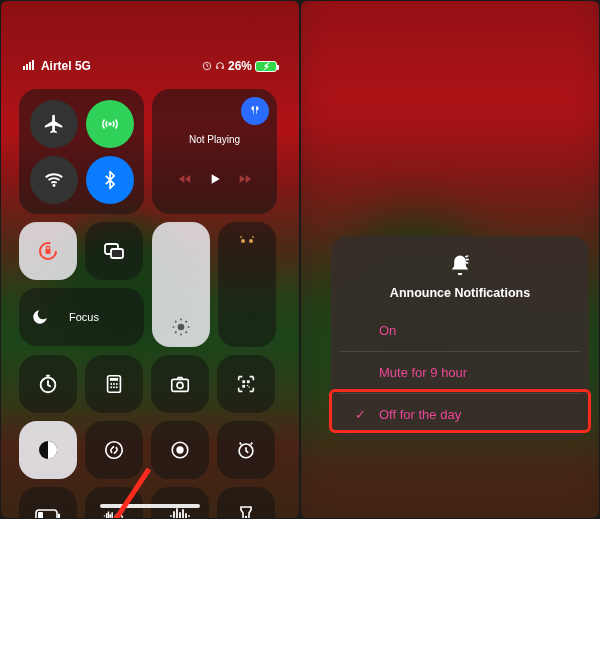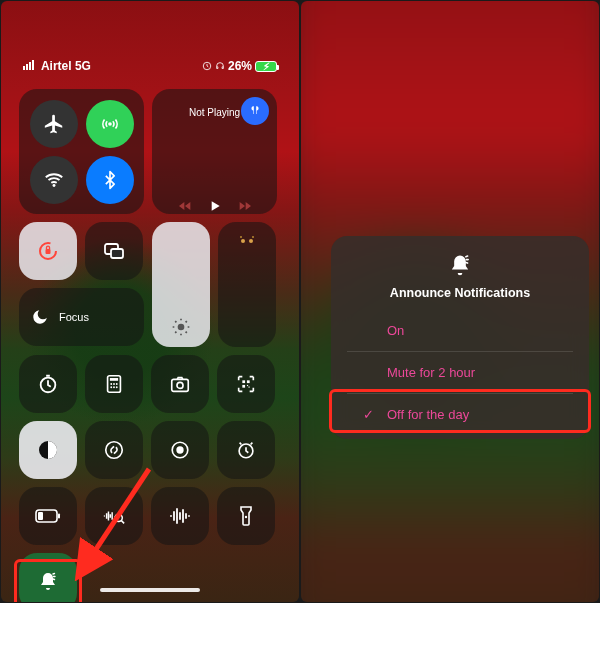--- a/index.html
+++ b/index.html
@@ -1,17 +1,17 @@
 <!DOCTYPE html>
 <html><head>
 <meta charset="utf-8">
 <style>
   * { margin:0; padding:0; box-sizing:border-box; }
   html,body { width:600px; height:647px; overflow:hidden; font-family:-apple-system,Helvetica,Arial,sans-serif; }
-  .stage { position:relative; width:600px; height:603px; background:#1a1a1a; display:flex; }
+  .stage { position:relative; width:600px; height:519px; background:#1a1a1a; display:flex; }
   .phone { flex:1; position:relative; overflow:hidden; border-radius:6px; margin:1px; }
   .bg {
     position:absolute; inset:0;
     background:
       radial-gradient(circle at 40% 55%, rgba(22,60,20,.9) 0 12%, transparent 25%),
       linear-gradient(to bottom,
         #8b0f12 0%, #a11216 15%, #b01216 25%,
         #851615 35%, #4c2a17 48%, #244018 58%,
         #1d4519 66%, #2e3b18 76%, #4a2315 86%,
         #3a2513 100%);
@@ -23,35 +23,35 @@
   .bars i { width:2px; background:#fff; display:inline-block;}
   .bars i:nth-child(1){height:4px}.bars i:nth-child(2){height:6px}.bars i:nth-child(3){height:8px}.bars i:nth-child(4){height:10px}
   .battery { width:22px; height:11px; border:1px solid #fff; border-radius:3px; position:relative; display:inline-block; background:linear-gradient(to right,#35d74a 0 98%, transparent 98%); }
   .battery::after{content:"";position:absolute;right:-3px;top:3px;width:2px;height:5px;background:#fff;border-radius:0 1px 1px 0;}
   .bolt { position:absolute; left:7px; top:-1px; font-size:10px; color:#fff;}
   .cc { position:absolute; top:88px; left:18px; right:18px; }
   .row { display:flex; gap:8px; margin-bottom:8px;}
   .tile { background:rgba(20,20,20,.55); border-radius:18px; display:flex; align-items:center; justify-content:center; position:relative;}
   .conn { width:125px; height:125px; flex-wrap:wrap; padding:10px; gap:8px; align-content:center; justify-content:center;}
   .conn .btn { width:48px; height:48px; border-radius:50%; display:flex; align-items:center; justify-content:center;}
-  .media { width:125px; height:125px; flex-direction:column; color:#fff; font-size:10px; gap:18px;justify-content:space-between;}
+  .media { width:125px; height:125px; flex-direction:column; color:#fff; font-size:10px; gap:18px;}
   .media .cover { position:absolute; top:8px; right:8px; width:28px; height:28px; border-radius:50%; background:#2a6cff; display:flex; align-items:center; justify-content:center;}
   .media .ctrls { display:flex; gap:14px; margin-top:8px;}
   .sm { width:58px; height:58px;}
-  .wide { width:125px; height:58px; color:#fff; font-size:11px; justify-content:flex-start; padding-left:12px; gap:10px;}
+  .wide { width:125px; height:58px; color:#fff; font-size:11px; justify-content:flex-start; padding-left:12px; gap:20px;}
   .tall { width:58px; height:125px; flex-direction:column; justify-content:flex-end; padding-bottom:10px;}
   .tall.light { background:rgba(235,235,240,.85);}
   .tall.light2 { background:rgba(20,20,20,.55);}
   .lock-tile{ width:58px; height:58px; background:rgba(235,235,240,.85);}
   .white{ background:rgba(235,235,240,.9);}
   .highlight-red { position:absolute; border:3px solid #ff2b1f; border-radius:6px; pointer-events:none;}
   .arrow { position:absolute; pointer-events:none;}
   .home-ind { position:absolute; bottom:10px; left:50%; transform:translateX(-50%); width:100px; height:4px; border-radius:3px; background:#fff; opacity:.9;}
   
-  .popup { position:absolute; top:235px; left:30px; right:10px; background:rgba(55,45,42,.88); border-radius:16px; padding:16px 16px 4px; backdrop-filter:blur(10px);}
+  .popup { position:absolute; top:235px; left:30px; right:10px; background:rgba(55,45,42,.88); border-radius:16px; padding:16px 8px 4px; backdrop-filter:blur(10px);}
   .popup .hdr{ color:#fff; text-align:center; font-size:12.5px; font-weight:600; margin:6px 0 10px;}
   .popup .opt{ color:#ec4899; font-size:13px; padding:13px 20px 13px 40px; border-top:1px solid rgba(255,255,255,.12); position:relative;}
   .popup .opt.first{border-top:none;}
   .check { position:absolute; left:16px; top:13px; font-size:13px;}
   .bellicon{ display:block; margin:0 auto 2px;}
   svg{display:block}
   .txt{white-space:nowrap}
 </style>
 </head>
 <body>
@@ -297,21 +297,21 @@
     <div class="bg blurred"></div>
 
     <div class="popup">
       <svg class="bellicon" width="28" height="28" viewBox="0 0 24 24">
         <path fill="#fff" d="M12 3a5 5 0 00-5 5v4l-2 3h14l-2-3V8a5 5 0 00-5-5z"></path>
         <path fill="#fff" d="M10 18a2 2 0 004 0h-4z"></path>
         <path d="M17 4l1.5-.5M17.5 6.5H19M17 9l1.5.5" stroke="#fff" stroke-width="1.4" stroke-linecap="round"></path>
       </svg>
       <div class="hdr">Announce Notifications</div>
       <div class="opt first"><span>On</span></div>
-      <div class="opt"><span>Mute for 2 hour</span></div>
+      <div class="opt"><span>Mute for 9 hour</span></div>
       <div class="opt">
         <span class="check">✓</span>
         <span>Off for the day</span>
       </div>
     </div>
 
     <div class="highlight-red" style="left:28px; top:388px; right:8px; height:44px;"></div>
   </div>
 
 </div>

